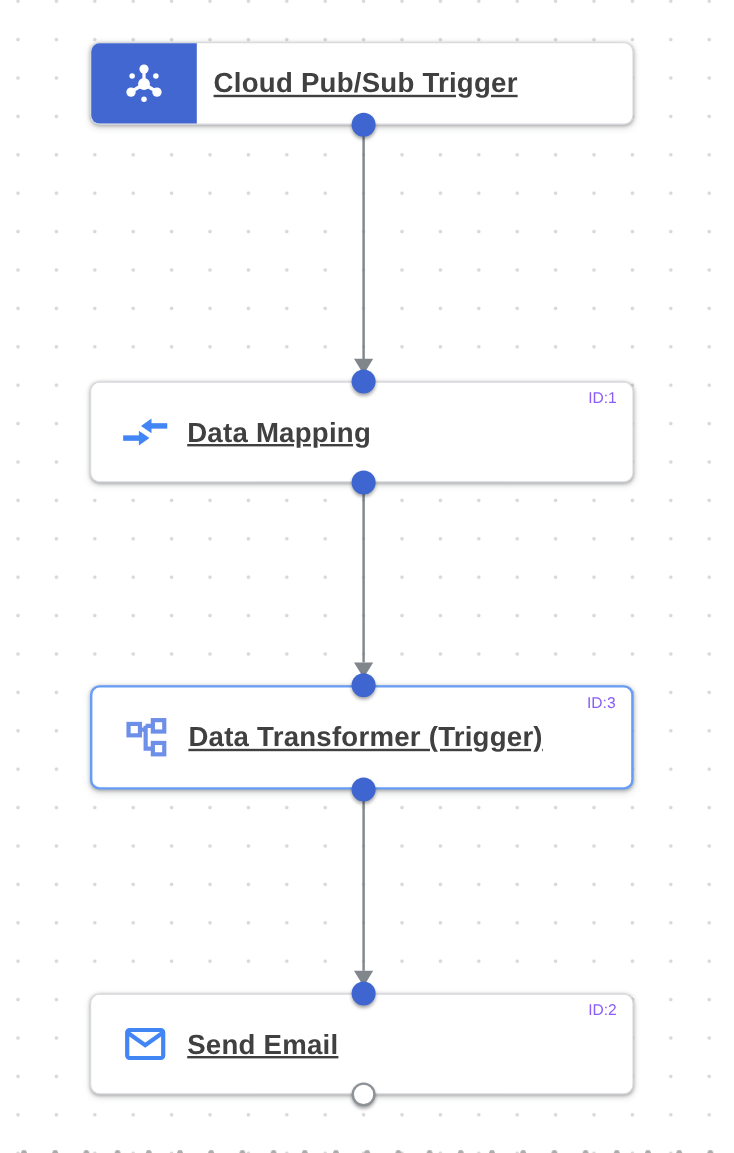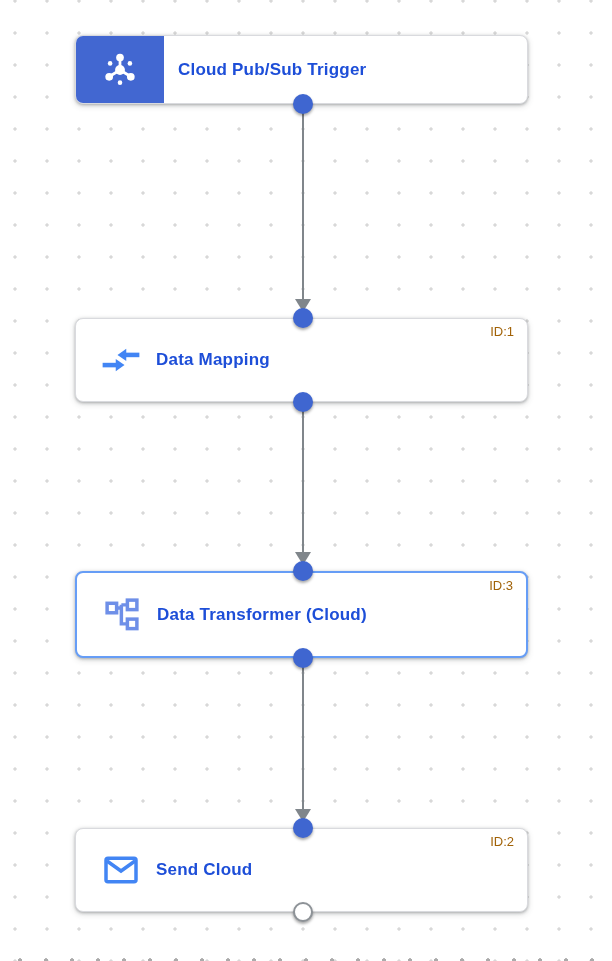--- a/index.html
+++ b/index.html
@@ -35,34 +35,35 @@
     box-shadow: 0 1px 3px rgba(60,64,67,0.35), 0 2px 6px rgba(60,64,67,0.18);
     display: flex;
     align-items: center;
     box-sizing: border-box;
   }
   .node.selected {
     border: 2px solid #669df6;
   }
 
   .node-title {
-    font-size: 17px;
+    font-size: 23px;
     font-weight: 700;
-    color: #1d4ed8;
+    color: #404040;
     letter-spacing: 0.2px;
     white-space: nowrap;
+    text-decoration: underline;
   }
 
   .id-label {
     position: absolute;
     top: 5px;
     right: 13px;
     font-size: 13px;
     font-weight: 400;
-    color: #a16207;
+    color: #8b5cf6;
   }
 
   
   .trigger-icon-block {
     width: 88px;
     align-self: stretch;
     background: #4267d1;
     border-radius: 7px 0 0 7px;
     display: flex;
     align-items: center;
@@ -176,35 +177,35 @@
     <div class="task-icon">
       <svg width="38" height="38" viewBox="0 0 24 24">
         <g fill="none" stroke="#6e8fe8" stroke-width="2.2">
           <rect x="2.6" y="4.6" width="6" height="6"></rect>
           <rect x="15.4" y="2.6" width="6" height="6"></rect>
           <rect x="15.4" y="14.6" width="6" height="6"></rect>
           <path d="M8.6 7.6 H11.6 M11.6 5.6 H15.4 M11.6 5.6 V17.6 H15.4"></path>
         </g>
       </svg>
     </div>
-    <div class="node-title task-title">Data Transformer (Cloud)</div>
+    <div class="node-title task-title">Data Transformer (Trigger)</div>
     <div class="id-label">ID:3</div>
   </div>
   <div class="dot" style="left:293px; top:561px;"></div>
   <div class="dot" style="left:293px; top:648px;"></div>
 
   <div class="node" style="top:828px; height:84px;">
     <div class="task-icon">
       <svg width="40" height="40" viewBox="0 0 24 24">
         <g fill="none" stroke="#4285f4" stroke-width="2.1">
           <rect x="3" y="5" width="18" height="14" rx="1.2"></rect>
           <polyline points="3.6,6.6 12,12.6 20.4,6.6"></polyline>
         </g>
       </svg>
     </div>
-    <div class="node-title task-title">Send Cloud</div>
+    <div class="node-title task-title">Send Email</div>
     <div class="id-label">ID:2</div>
   </div>
   <div class="dot" style="left:293px; top:818px;"></div>
   <div class="dot open" style="left:293px; top:902px;"></div>
 
   <div class="bottom-dot-row"></div>
 </div>
 
 </body></html>

